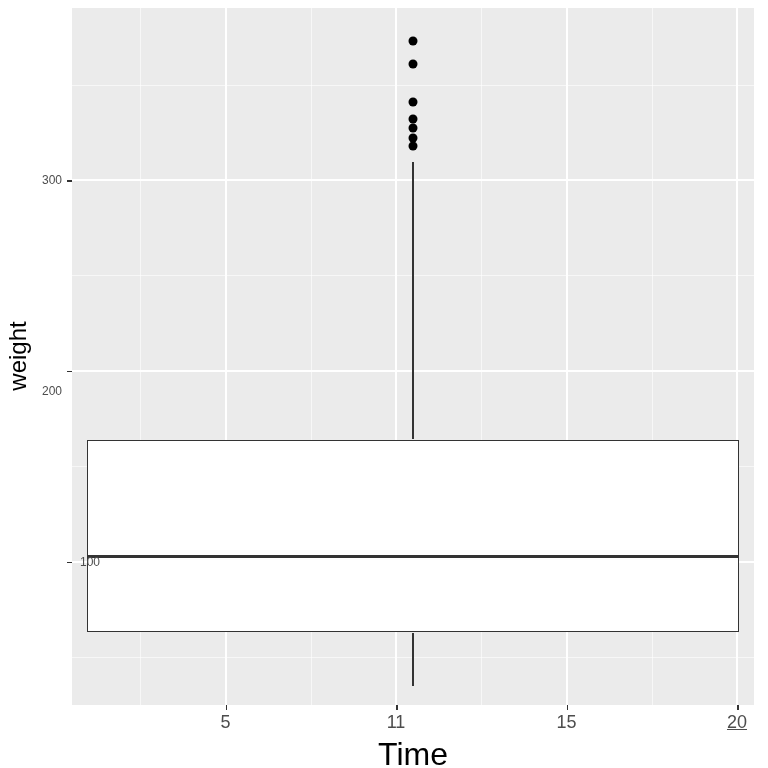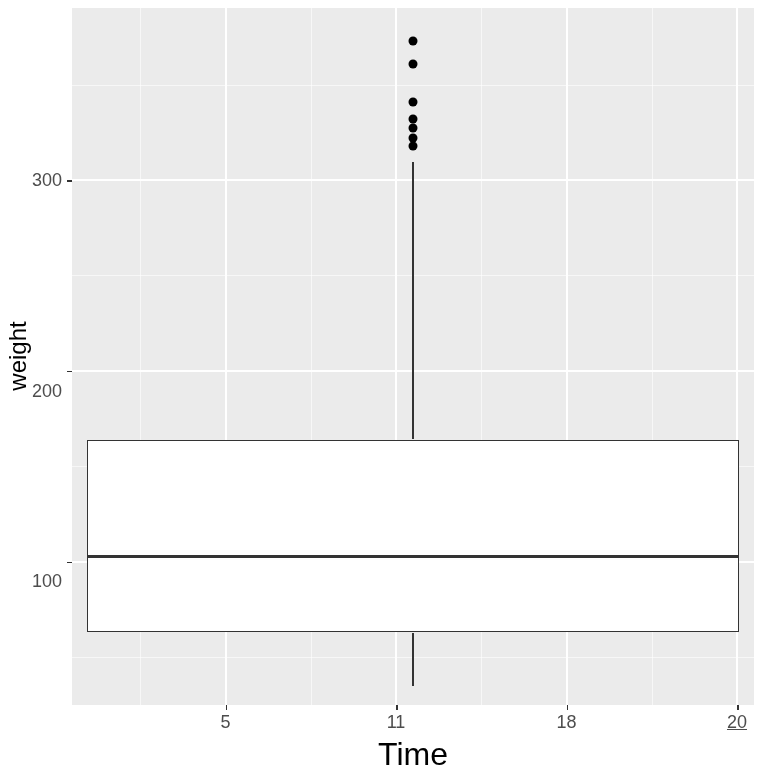--- a/index.html
+++ b/index.html
@@ -26,21 +26,21 @@
   .grid-minor-h, .grid-minor-v {
     position: absolute;
     background: #ffffff;
     opacity: 0.6;
   }
   .axis-tick-label-y {
     position: absolute;
     right: 0;
     transform: translateY(-50%);
     color: #4d4d4d;
-    font-size: 18px;
+    font-size: 12px;
     text-align: right;
   }
   .axis-tick-label-x {
     position: absolute;
     top: 0;
     transform: translateX(-50%);
     color: #4d4d4d;
     font-size: 18px;
     text-align: center;
   }
@@ -127,25 +127,25 @@
 
   <div class="tick-mark" style="left:67px; width:5px; height:1.5px; top:561.8px;"></div>
   <div class="tick-mark" style="left:67px; width:5px; height:1.5px; top:370.9px;"></div>
   <div class="tick-mark" style="left:67px; width:5px; height:1.5px; top:180.0px;"></div>
 
   <div class="tick-mark" style="top:705px; height:5px; width:1.5px; left:225.5px;"></div>
   <div class="tick-mark" style="top:705px; height:5px; width:1.5px; left:396.0px;"></div>
   <div class="tick-mark" style="top:705px; height:5px; width:1.5px; left:566.5px;"></div>
   <div class="tick-mark" style="top:705px; height:5px; width:1.5px; left:737.0px;"></div>
 
-  <div class="axis-tick-label-y" style="top:561.8px; right:706px;margin-top:19px;">100</div>
+  <div class="axis-tick-label-y" style="top:561.8px; right:668px;">100</div>
   <div class="axis-tick-label-y" style="top:391px; right:706px;">200</div>
   <div class="axis-tick-label-y" style="top:180.0px; right:706px;">300</div>
 
   <div class="axis-tick-label-x" style="left:225.5px; top:712px;">5</div>
   <div class="axis-tick-label-x" style="left:396.0px; top:712px;">11</div>
-  <div class="axis-tick-label-x" style="left:566.5px; top:712px;">18</div>
+  <div class="axis-tick-label-x" style="left:566.5px; top:712px;">15</div>
   <div class="axis-tick-label-x" style="left:737.0px; top:712px;text-decoration:underline;">20</div>
 
   <div class="axis-title-y" style="left:18px; top:356px;">weight</div>
   <div class="axis-title-x" style="left:413px; top:736px;">Time</div>
 
 </div>
 
 </body></html>

